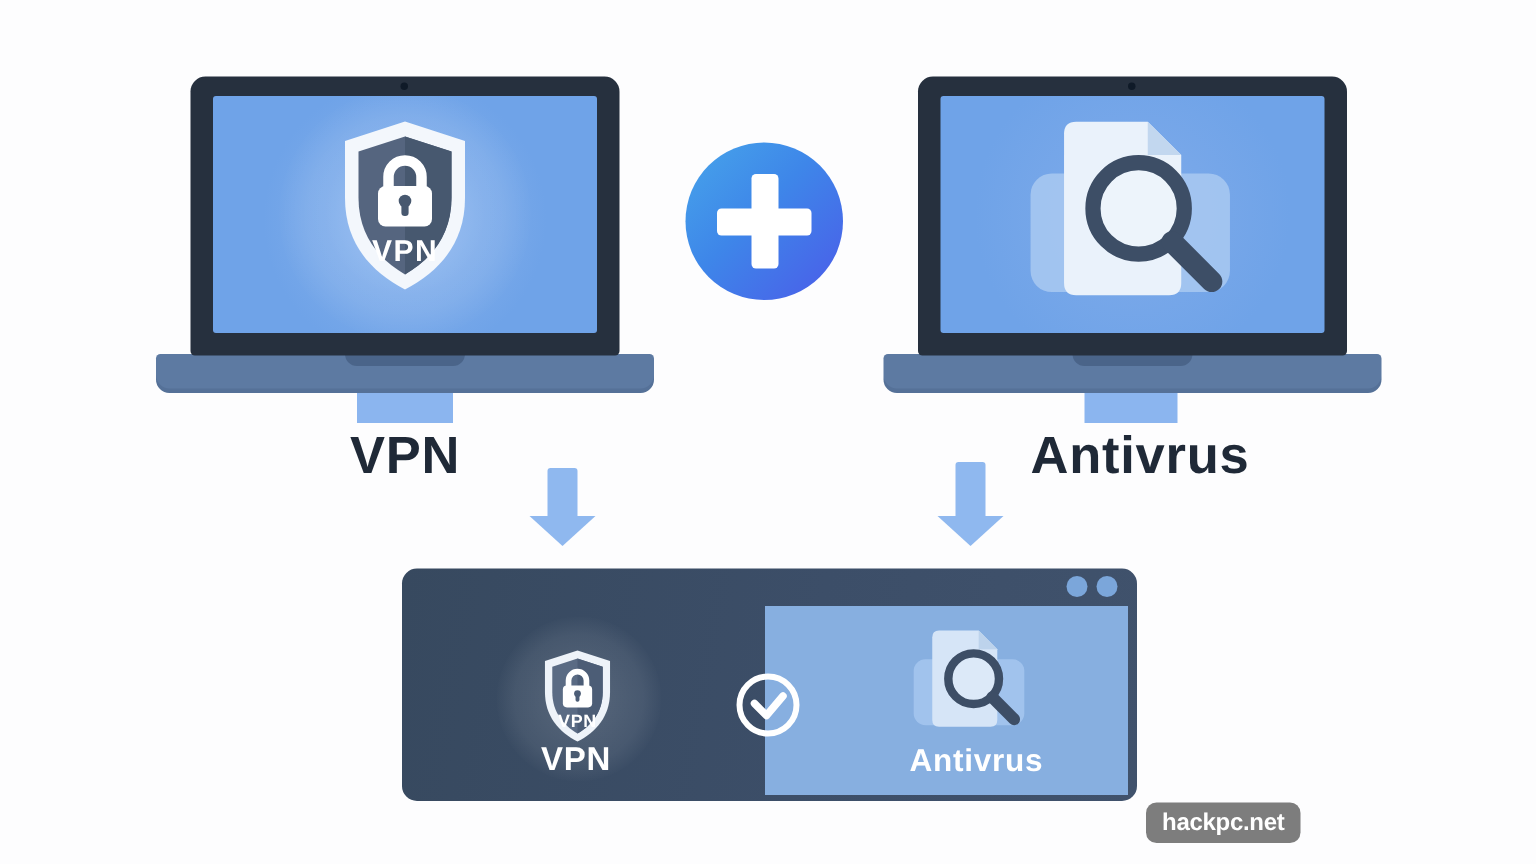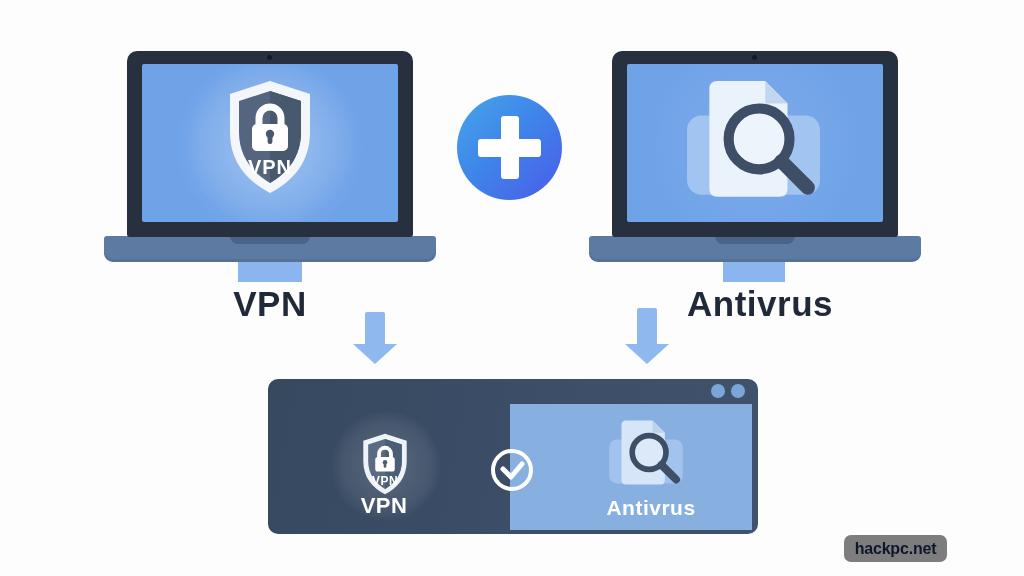--- a/index.html
+++ b/index.html
@@ -36,22 +36,22 @@
 
   
   .panel { position: absolute; left: 268px; top: 379px; width: 490px; height: 155px;
     background: linear-gradient(100deg, #37495f 0%, #3c4e68 55%, #40526c 100%); border-radius: 10px; }
   .panel-light { position: absolute; left: 242px; top: 25px; width: 242px; height: 126px; background: #87afe0; }
   .win-dot { position: absolute; width: 14px; height: 14px; border-radius: 50%; background: #7ba6da; }
   .panel-label { position: absolute; text-align: center; color: #ffffff; font-weight: 700; font-size: 22px; letter-spacing: 0.5px; }
   .glow { position: absolute; border-radius: 50%; background: radial-gradient(circle, rgba(255,255,255,0.16) 0%, rgba(255,255,255,0.07) 55%, rgba(255,255,255,0) 72%); }
 
   
-  .watermark { position: absolute; left: 844px; top: 535px; width: 103px; height: 27px;
-    background: #7d7d7d; border-radius: 7px; color: #0f172a; font-size: 16px; font-weight: 700;
+  .watermark { position: absolute; left: 764px; top: 535px; width: 103px; height: 27px;
+    background: #7d7d7d; border-radius: 7px; color: #ffffff; font-size: 16px; font-weight: 700;
     display: flex; align-items: center; justify-content: center; letter-spacing: -0.2px; }
 
   svg { display: block; }
   .abs { position: absolute; }
 </style>
 </head>
 <body>
 
 <div class="canvas">
 

